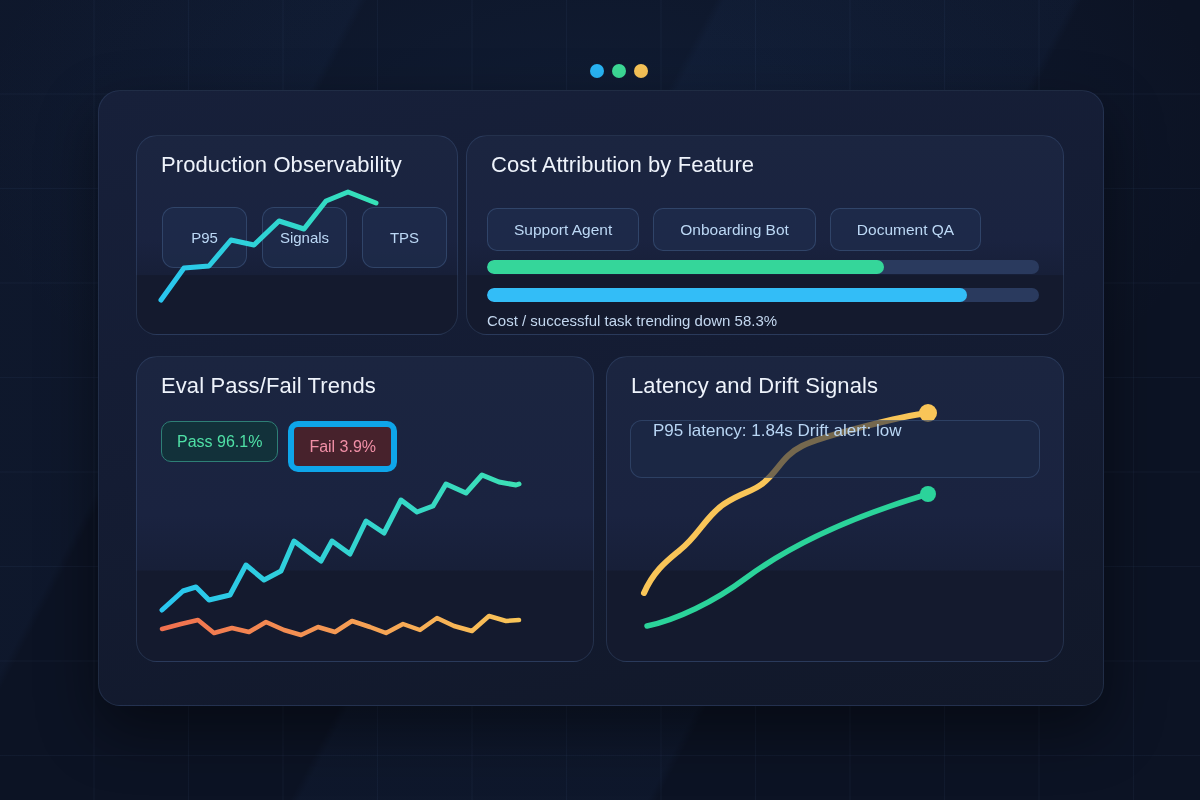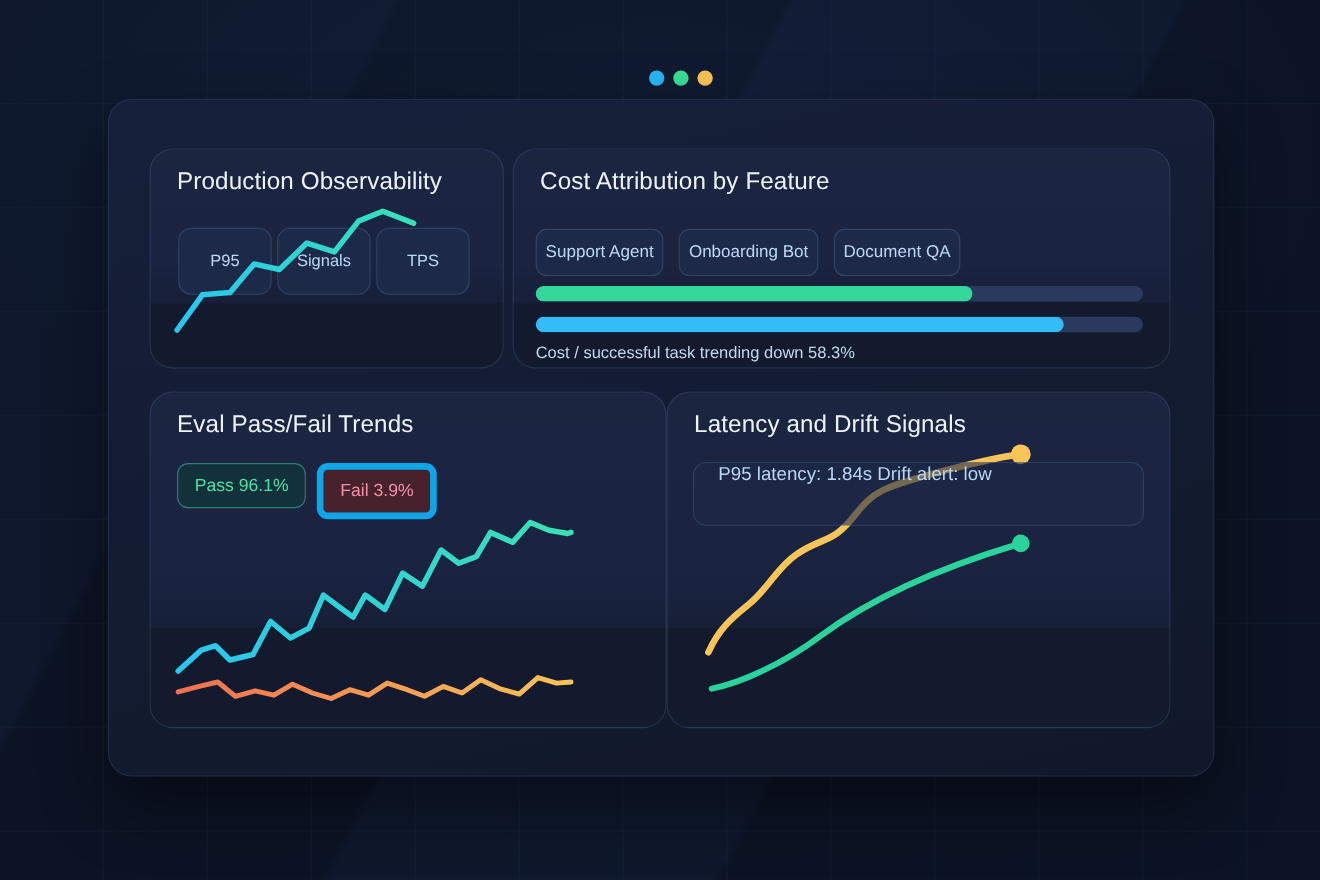--- a/index.html
+++ b/index.html
@@ -50,37 +50,37 @@
     border:1px solid rgba(120,165,225,.17);
     background:linear-gradient(180deg,#1b2540 0%,#1a2340 52%,#171f38 70%,#141a2e 70.5%,#141a2e 100%);
     overflow:hidden;
   }
   .card-title{
     position:absolute;left:24px;top:16px;
     font-size:22px;color:#eef3fb;letter-spacing:.1px;white-space:nowrap;
   }
   #card-obs{left:136px;top:135px;width:320px;height:198px;}
   #card-cost{left:466px;top:135px;width:596px;height:198px;}
-  #card-eval{left:136px;top:356px;width:456px;height:304px;padding-left:12px;}
+  #card-eval{left:136px;top:356px;width:456px;height:304px;}
   #card-lat{left:606px;top:356px;width:456px;height:304px;}
 
   
   .chip-row{position:absolute;display:flex;}
   .chip{
     border-radius:12px;
     border:1px solid rgba(120,165,225,.22);
     background:rgba(30,44,76,.72);
     color:#bcd8f5;
     display:flex;align-items:center;justify-content:center;
     white-space:nowrap;
   }
-  #obs-chips{left:162px;top:207px;gap:5px;}
+  #obs-chips{left:162px;top:207px;gap:15px;}
   #obs-chips .chip{width:83px;height:59px;font-size:15px;}
   #cost-chips{left:487px;top:208px;gap:14px;}
-  #cost-chips .chip{height:41px;font-size:15.5px;padding:0 8px;border-radius:10px;}
+  #cost-chips .chip{height:41px;font-size:15.5px;padding:0 26px;border-radius:10px;}
 
   
   .spark{position:absolute;left:136px;top:135px;width:320px;height:198px;pointer-events:none;}
 
   
   .bars{position:absolute;left:487px;top:260px;width:552px;}
   .bar-track{height:14px;border-radius:7px;background:#2a3a5e;overflow:hidden;}
   .bar-track + .bar-track{margin-top:14px;}
   .bar-fill{height:100%;border-radius:7px;}
   .fill-green{background:#35d69a;}

